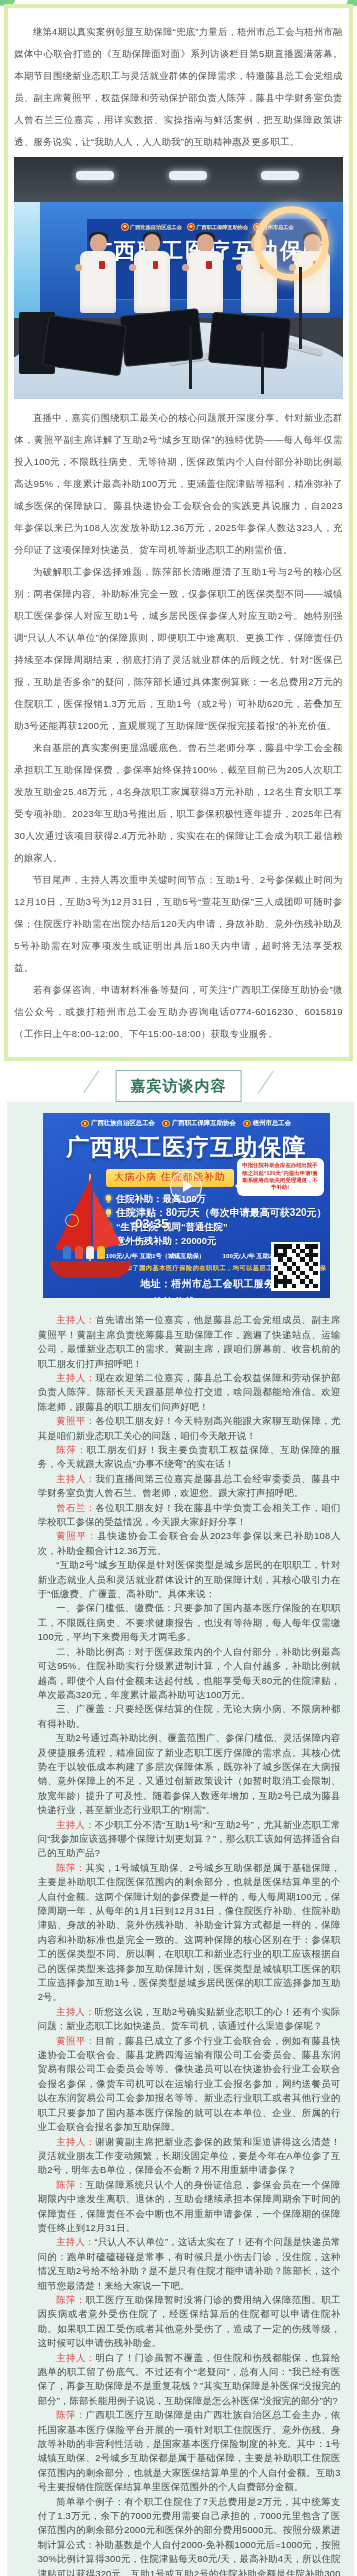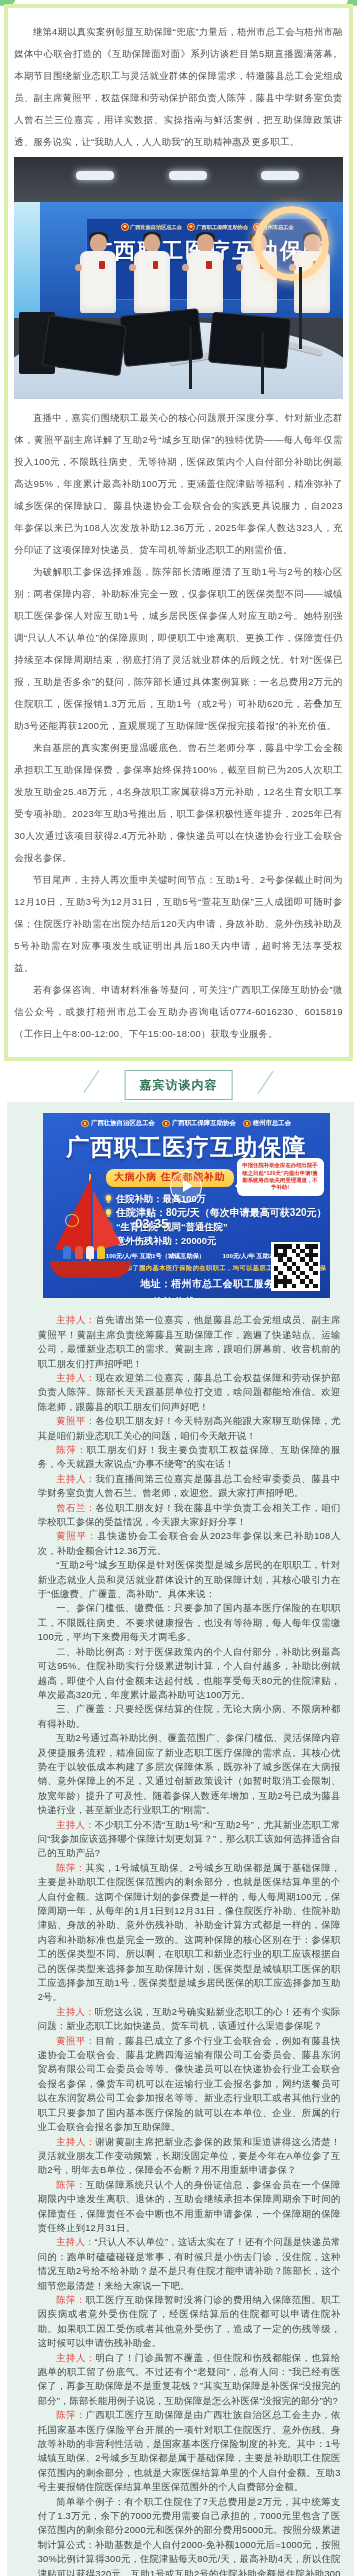--- a/index.html
+++ b/index.html
@@ -37,34 +37,34 @@
   .desk{position:absolute;bottom:-31px;left:-20.6px;right:-20.6px;height:108px;background:linear-gradient(#dde8f1,#b5c9dc);border-radius:50% 50% 0 0/60% 60% 0 0;}
   .monitor{position:absolute;width:77px;height:49px;background:#101318;border-radius:4.1px;border:1.5px solid #2a2e35;}
   .arm{position:absolute;background:#c8ccd2;border-radius:2.1px;box-shadow:0 0.5px 1px rgba(0,0,0,.4);}
   .ring{position:absolute;right:13.4px;top:49px;width:61px;height:61px;border-radius:50%;border:7.7px solid #ffd9a0;box-shadow:0 0 11.3px #ffdfae, inset 0 0 7.2px #ffe9c8;background:rgba(255,244,224,.25);}
   .ring-stand{position:absolute;right:41px;top:110px;width:3.1px;height:82px;background:#23262b;}
   .spk{position:absolute;background:#15181d;border-radius:2.1px;}
   .mic{position:absolute;width:2.6px;height:62px;background:#1d2126;}
 
   
   .label-row{position:relative;height:41px;background:#fff;}
-  .label-box{position:absolute;left:50%;top:9.3px;transform:translateX(-50%);border:0.5px solid #86bb9e;background:#fff;color:#2f7354;font-size:12px;font-weight:bold;padding:5.7px 14.4px;letter-spacing:1px;}
+  .label-box{position:absolute;left:50%;top:9.3px;transform:translateX(-50%);border:0.5px solid #86bb9e;background:#fff;color:#2f7354;font-size:15px;font-weight:bold;padding:5.7px 14.4px;letter-spacing:1px;}
   .slash{position:absolute;width:1px;height:27px;background:#9ccbb0;}
   .slash.l1{left:91px;top:7.2px;transform:rotate(34deg);}
   .slash.r1{right:91px;top:8.2px;transform:rotate(34deg);}
 
   
   .green-panel{margin:0 3.1px 0 6.7px;background:#e7f2ec;padding:11.3px 0 12.4px 0;}
 
   
   .video{position:relative;width:287px;height:185px;margin-left:36px;background:linear-gradient(165deg,#2c63d2 0%,#1c49b5 70%,#163f9f 100%);overflow:hidden;color:#fff;cursor:pointer;}
   .orgs-row{display:flex;justify-content:center;gap:7.2px;padding-top:6.2px;font-size:6.4px;font-weight:bold;color:#fff;white-space:nowrap;}
   .orgs-row .org{display:flex;align-items:center;gap:2.1px;}
   .poster-title{margin-top:4.1px;text-align:center;font-size:23px;font-weight:900;letter-spacing:1px;text-shadow:0 1.5px 2.6px rgba(0,0,0,.35);white-space:nowrap;}
-  .poster-sub{display:inline-block;margin:6.2px 0 0 63px;padding:2.1px 8.2px;background:linear-gradient(#ffe37e,#ffc83a);color:#d42b1e;font-size:9.8px;font-weight:700;border-radius:8px;letter-spacing:1px;}
+  .poster-sub{display:inline-block;margin:6.2px 0 0 63px;padding:2.1px 8.2px;background:linear-gradient(#ffe37e,#ffc83a);color:#d42b1e;font-size:9.8px;font-weight:400;border-radius:3px;letter-spacing:1px;}
   .bubble{position:absolute;right:6.2px;top:45px;width:87px;background:#fff;color:#d42b1e;font-size:5.4px;line-height:7.2px;font-weight:bold;border-radius:6.2px;padding:4.6px 4.1px;text-align:center;box-sizing:border-box;}
   .bubble::after{content:"";position:absolute;left:-6.2px;bottom:5.2px;border:5.2px solid transparent;border-right-color:#fff;}
   .benefits{list-style:none;margin:5.2px 0 0 63px;padding:0;}
   .benefits li{display:flex;align-items:flex-start;gap:4.6px;font-size:9.3px;font-weight:bold;line-height:14px;text-shadow:0 0.5px 1px rgba(0,0,0,.3);}
   .benefits li.small{font-size:10px;}
   .bulb{flex:0 0 auto;margin-top:3.6px;width:5.7px;height:5.7px;border-radius:50%;background:#ffe16b;box-shadow:0 0 3.6px #ffe16b;position:relative;}
   .bulb::after{content:"";position:absolute;bottom:-2.1px;left:1.5px;width:2.6px;height:2.1px;background:#d9b348;}
   .plans{display:flex;gap:17.5px;margin:4.1px 0 0 63px;font-size:6.2px;font-weight:bold;color:#fff;white-space:nowrap;}
   .eligibility{margin:3.6px 0 0 63px;font-size:6.2px;font-weight:bold;color:#ffd24a;letter-spacing:0.5px;}
   .addr,.hotline{margin:4.6px 0 0 63px;font-size:9.8px;font-weight:900;letter-spacing:0.5px;text-align:center;}
@@ -171,21 +171,21 @@
       <div class="monitor" style="left:31px;top:163px;transform:rotate(8deg)"></div>
       <div class="mic" style="left:175px;top:170px"></div>
       <div class="mic" style="left:247px;top:175px"></div>
       <div class="ring"></div>
       <div class="ring-stand"></div>
     </div>
 
     <div id="intro-rest">
         <p class="para-intro">直播中，嘉宾们围绕职工最关心的核心问题展开深度分享。针对新业态群体，黄照平副主席详解了互助2号“城乡互助保”的独特优势——每人每年仅需投入100元，不限既往病史、无等待期，医保政策内个人自付部分补助比例最高达95%，年度累计最高补助100万元，更涵盖住院津贴等福利，精准弥补了城乡医保的保障缺口。藤县快递协会工会联合会的实践更具说服力，自2023年参保以来已为108人次发放补助12.36万元，2025年参保人数达323人，充分印证了这项保障对快递员、货车司机等新业态职工的刚需价值。</p>
         <p class="para-intro">为破解职工参保选择难题，陈萍部长清晰厘清了互助1号与2号的核心区别：两者保障内容、补助标准完全一致，仅参保职工的医保类型不同——城镇职工医保参保人对应互助1号，城乡居民医保参保人对应互助2号。她特别强调“只认人不认单位”的保障原则，即便职工中途离职、更换工作，保障责任仍持续至本保障周期结束，彻底打消了灵活就业群体的后顾之忧。针对“医保已报，互助是否多余”的疑问，陈萍部长通过具体案例算账：一名总费用2万元的住院职工，医保报销1.3万元后，互助1号（或2号）可补助620元，若叠加互助3号还能再获1200元，直观展现了互助保障“医保报完接着报”的补充价值。</p>
-        <p class="para-intro">来自基层的真实案例更显温暖底色。曾石兰老师分享，藤县中学工会全额承担职工互助保障保费，参保率始终保持100%，截至目前已为205人次职工发放互助金25.48万元，4名身故职工家属获得3万元补助，12名生育女职工享受专项补助。2023年互助3号推出后，职工参保积极性逐年提升，2025年已有30人次通过该项目获得2.4万元补助，像快递员可以在快递协会行业工会联合会报名参保。</p>
+        <p class="para-intro">来自基层的真实案例更显温暖底色。曾石兰老师分享，藤县中学工会全额承担职工互助保障保费，参保率始终保持100%，截至目前已为205人次职工发放互助金25.48万元，4名身故职工家属获得3万元补助，12名生育女职工享受专项补助。2023年互助3号推出后，职工参保积极性逐年提升，2025年已有30人次通过该项目获得2.4万元补助，实实在在的保障让工会成为职工最信赖的娘家人。</p>
         <p class="para-intro">节目尾声，主持人再次重申关键时间节点：互助1号、2号参保截止时间为12月10日，互助3号为12月31日，互助5号“萱花互助保”三人成团即可随时参保；住院医疗补助需在出院办结后120天内申请，身故补助、意外伤残补助及5号补助需在对应事项发生或证明出具后180天内申请，超时将无法享受权益。</p>
         <p class="para-intro">若有参保咨询、申请材料准备等疑问，可关注“广西职工保障互助协会”微信公众号，或拨打梧州市总工会互助办咨询电话0774-6016230、6015819（工作日上午8:00-12:00、下午15:00-18:00）获取专业服务。</p>
       </div>
     <div class="notch"></div>
   </section>
 
   <div class="label-row">
     <div class="slash l1"></div>
     <div class="label-box">嘉宾访谈内容</div>
     <div class="slash r1"></div>

